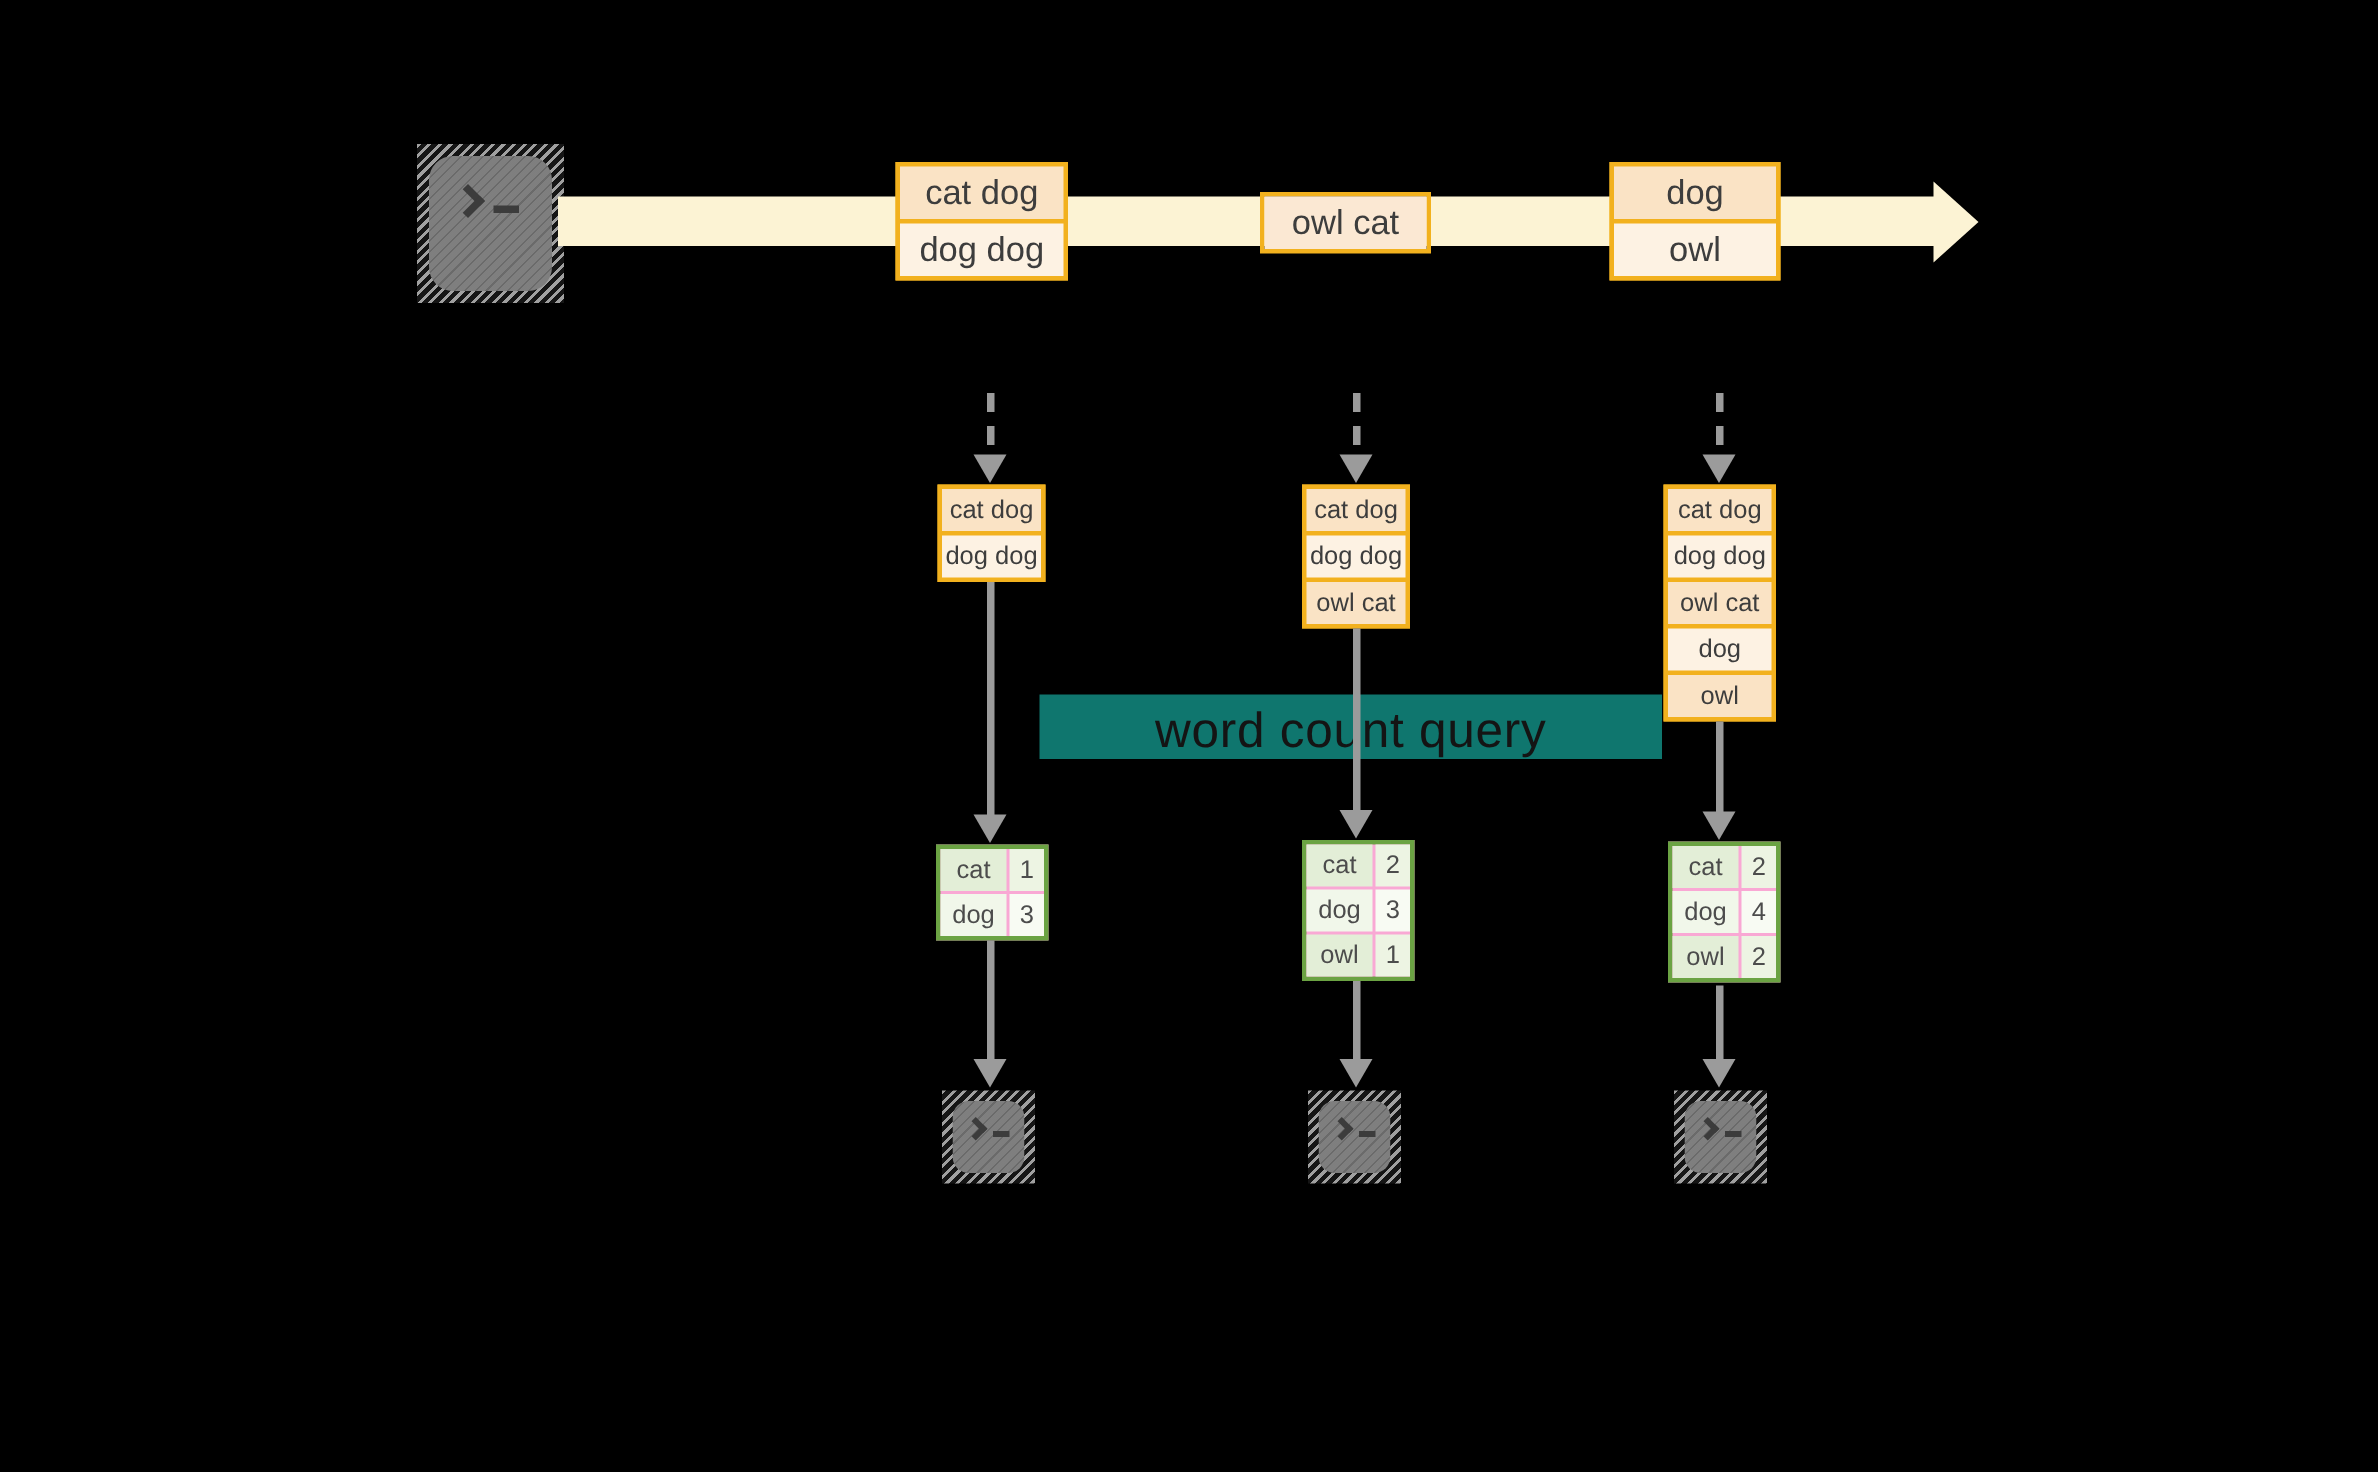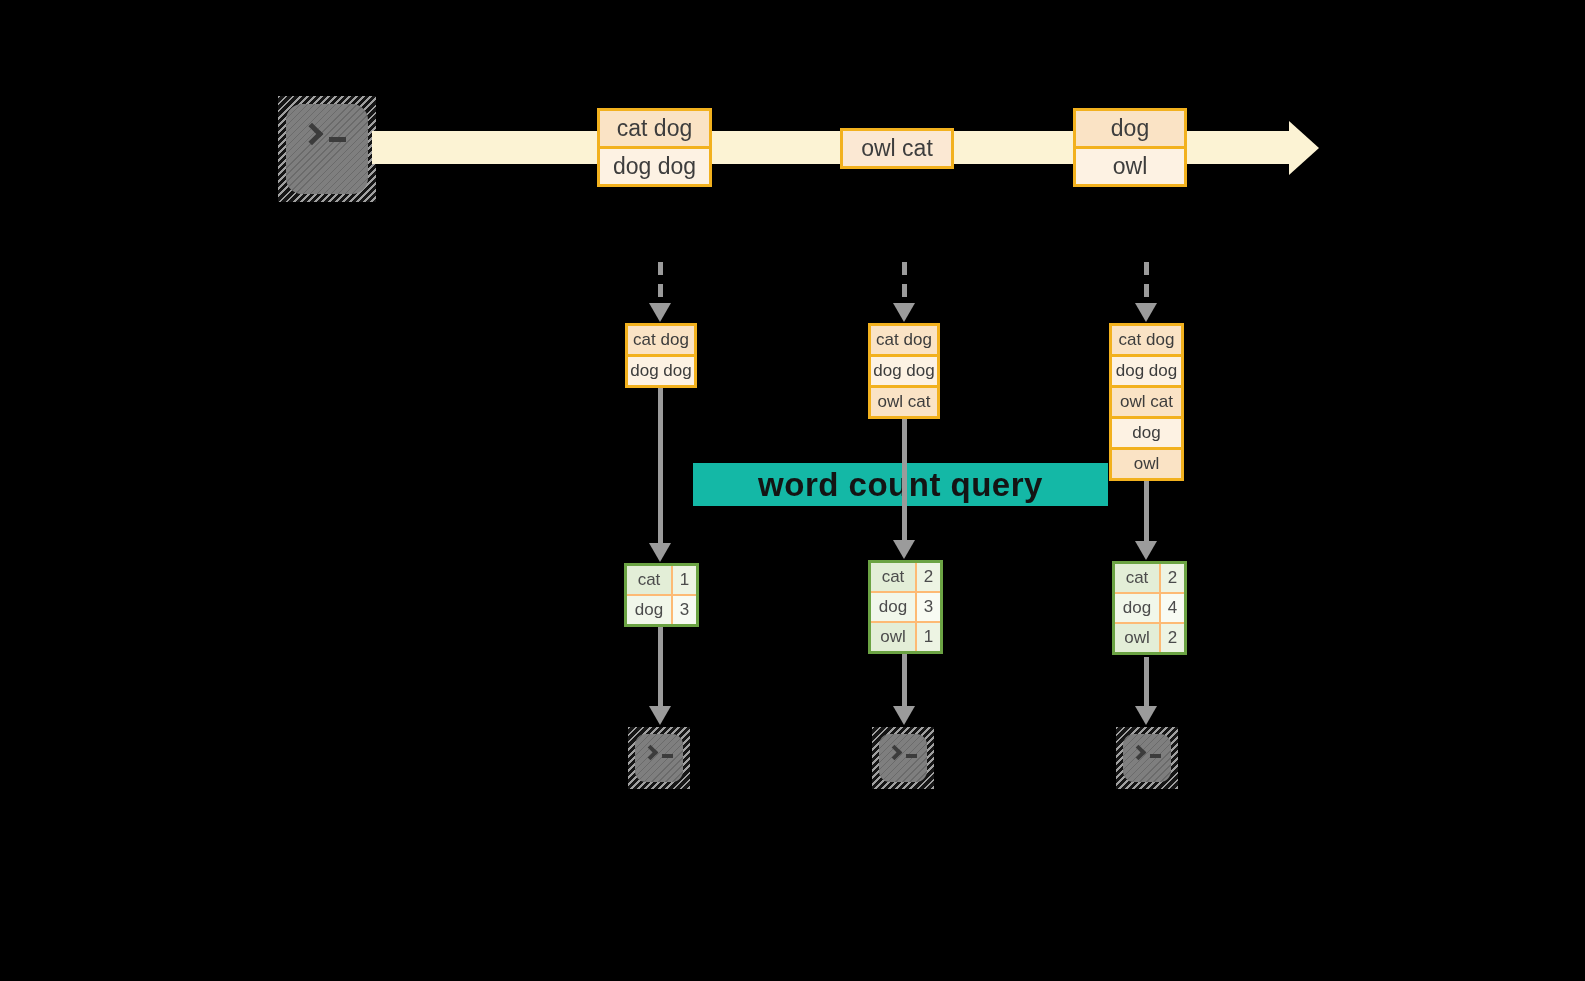--- a/index.html
+++ b/index.html
@@ -58,28 +58,28 @@
     background:repeating-linear-gradient(to bottom,#9b9b9b 0 13px,transparent 13px 22px);
   }
   .vhead{
     position:absolute;width:0;height:0;z-index:4;
     border-left:11px solid transparent;border-right:11px solid transparent;
     border-top:19px solid #9b9b9b;
   }
 
   
   .banner{
-    position:absolute;background:#14b8a6;z-index:2;
-    display:flex;align-items:center;justify-content:center;
-    font-size:33px;font-weight:700;color:#141414;letter-spacing:.5px;
+    position:absolute;background:#0f766e;z-index:2;
+    display:flex;align-items:flex-end;justify-content:center;
+    font-size:33px;font-weight:400;color:#141414;letter-spacing:.5px;
   }
 
   
   .gtable{
-    position:absolute;border:3px solid #6ba343;background:#fdba74;
+    position:absolute;border:3px solid #6ba343;background:#f9a8d4;
     display:flex;flex-direction:column;gap:2px;z-index:3;
   }
   .gtable .trow{display:flex;gap:2px;height:28px;}
   .gtable .cell{
     display:flex;align-items:center;justify-content:center;
     color:#4c4c4c;font-size:17px;
   }
   .gtable .word{width:44px;}
   .gtable .num{width:23px;}
   .gtable .trow:nth-child(odd) .word{background:#e3eed7;}

